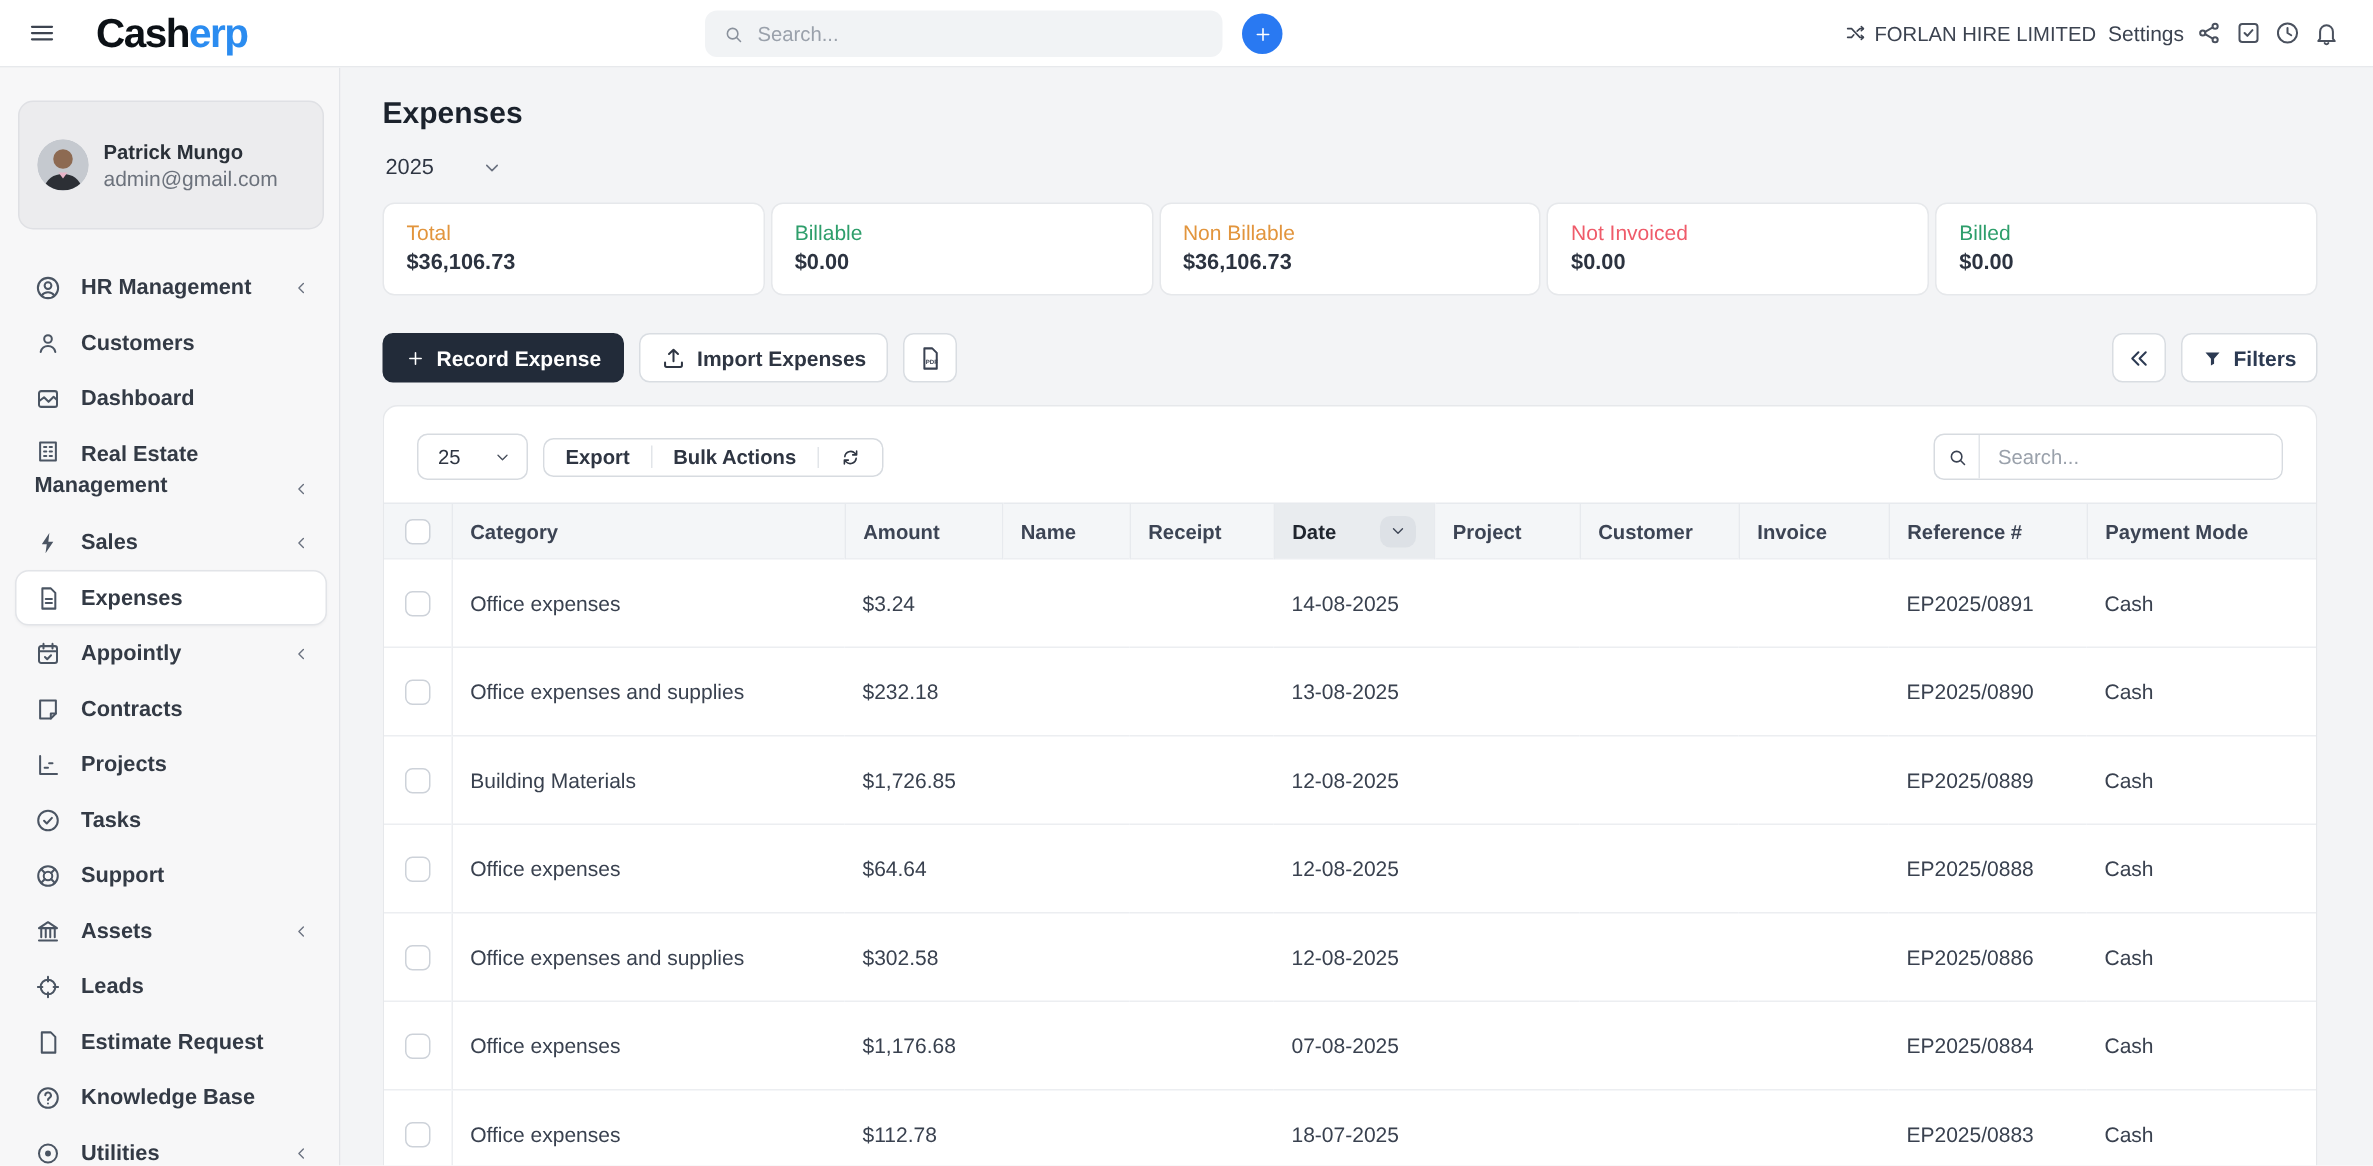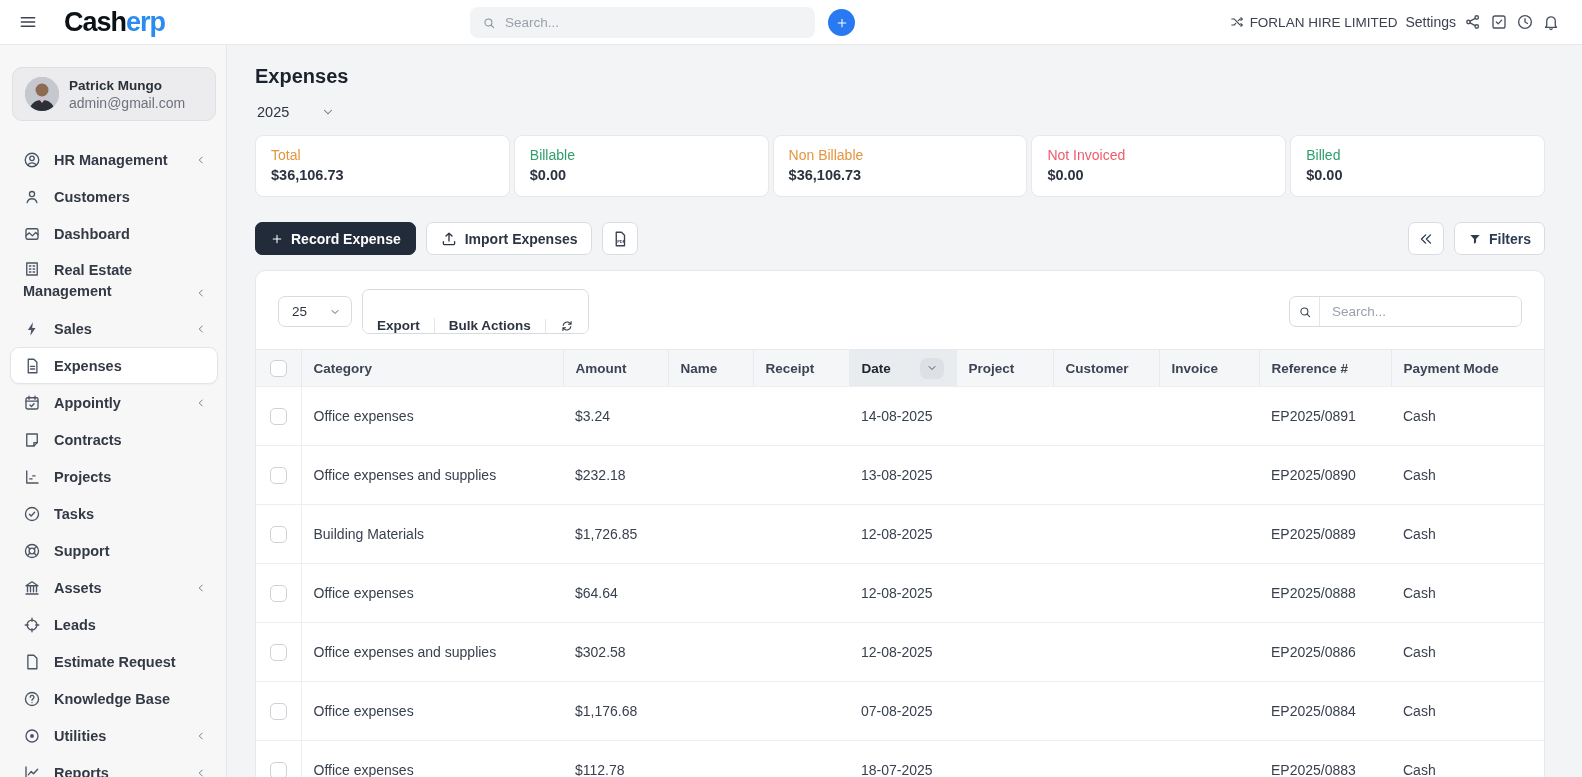--- a/index.html
+++ b/index.html
@@ -26,21 +26,21 @@
   .company { display:flex; align-items:center; gap:6px; font-size:13.5px; font-weight:500; color:#3c4350; cursor:pointer; }
   .company .ic { color:#3c4350; }
   .nav-link { font-size:14px; color:#3c4350; cursor:pointer; }
   .nav-ic { color:#4a515e; cursor:pointer; }
 
   
   .layout { display:flex; height:732px; }
 
   
   .sidebar { width:227px; background:#f7f7f8; border-right:1px solid #e3e5e9; padding:22px 8px 0 10px; overflow:hidden; flex:0 0 auto; }
-  .user-card { background:#ececee; border:1px solid #dfe0e4; border-radius:10px; padding:9px 12px; display:flex; align-items:center; gap:10px; margin:0 2px 20px 2px; cursor:pointer; }
+  .user-card { background:#ececee; border:1px solid #dfe0e4; border-radius:10px; padding:25px 12px; display:flex; align-items:center; gap:10px; margin:0 2px 20px 2px; cursor:pointer; }
   .avatar { width:34px; height:34px; border-radius:50%; overflow:hidden; flex:0 0 auto; background:#b9bec6; }
   .user-name { font-size:13.5px; font-weight:700; color:#2a3038; }
   .user-email { font-size:14px; color:#6c727c; margin-top:2px; }
   .menu { display:flex; flex-direction:column; }
   .menu-item { position:relative; display:flex; align-items:center; gap:13px; min-height:37px; padding:0 10px 0 12px; font-size:14.5px; font-weight:600; color:#333a45; border:1px solid transparent; border-radius:9px; cursor:pointer; }
   .menu-item .mi-icon { color:#4b5563; }
   .menu-item .chev { margin-left:auto; color:#6b7280; }
   .menu-item.active { background:#fff; border-color:#e2e4e8; box-shadow:0 1px 2px rgba(20,24,32,.04); }
   .menu-item.wrap { display:block; padding-top:7px; padding-bottom:7px; line-height:21px; }
   .menu-item.wrap .mi-icon { display:inline-flex; vertical-align:-3px; margin-right:13px; }
@@ -64,21 +64,21 @@
   .btn-sq { width:36px; justify-content:center; padding:0; color:#3a4252; }
   .right-actions { margin-left:auto; display:flex; gap:10px; }
   .right-actions .btn { margin-left:0; color:#2c3a52; font-weight:600; }
   .right-actions .ic { color:#2c3a52; }
 
   
   .table-card { background:#fff; border:1px solid #e6e8eb; border-bottom:none; border-radius:10px 10px 0 0; padding-top:18px; height:512px; overflow:hidden; }
   .table-toolbar { display:flex; align-items:center; padding:0 22px 15px; }
   .select-box { display:flex; align-items:center; justify-content:space-between; width:74px; height:31px; border:1px solid #d7dbe0; border-radius:7px; background:#fff; padding:0 10px 0 13px; font-size:13.5px; color:#2e3542; cursor:pointer; }
   .select-box .chev { color:#4a515e; }
-  .btn-group { display:flex; align-items:flex-end; height:45px; border:1px solid #d7dbe0; border-radius:7px; background:#fff; margin-left:10px; overflow:hidden; }
+  .btn-group { display:flex; align-items:center; height:26px; border:1px solid #d7dbe0; border-radius:7px; background:#fff; margin-left:10px; overflow:hidden; }
   .btn-group > * { display:flex; align-items:center; padding:0 14px; font-size:13.5px; font-weight:600; color:#2e3542; cursor:pointer; border-left:1px solid #e2e5e9; background:#fff; }
   .btn-group > *:first-child { border-left:none; }
   .tbl-search { margin-left:auto; display:flex; height:31px; width:233px; border:1px solid #d7dbe0; border-radius:7px; background:#fff; overflow:hidden; }
   .tbl-search .mag { width:44px; display:flex; align-items:center; justify-content:center; color:#3a4252; border-right:1px solid #e2e5e9; cursor:pointer; }
   .tbl-search input { flex:1; border:none; outline:none; padding:0 12px; font-size:13.5px; color:#3a414d; font-family:"Liberation Sans",sans-serif; }
   .tbl-search input::placeholder { color:#9aa1ab; }
 
   table { width:100%; border-collapse:collapse; table-layout:fixed; }
   thead th { background:#f4f6f8; height:37px; font-size:13.5px; font-weight:600; color:#3c4454; text-align:left; padding:0 12px; border-top:1px solid #e7eaee; border-left:1px solid #e7eaee; white-space:nowrap; overflow:hidden; }
   thead th:first-child { border-left:none; }

